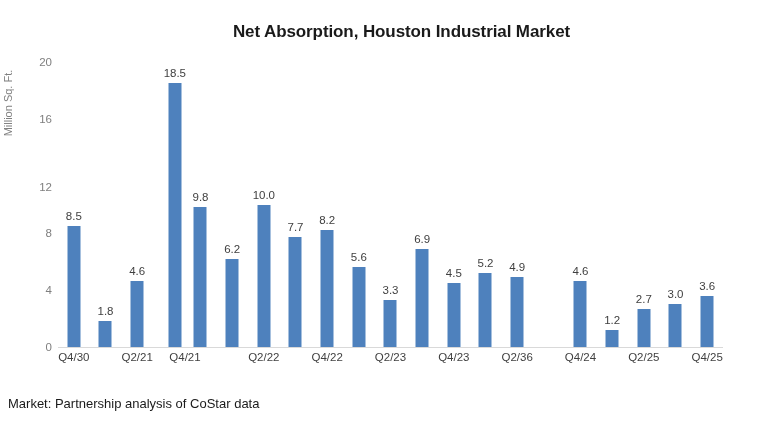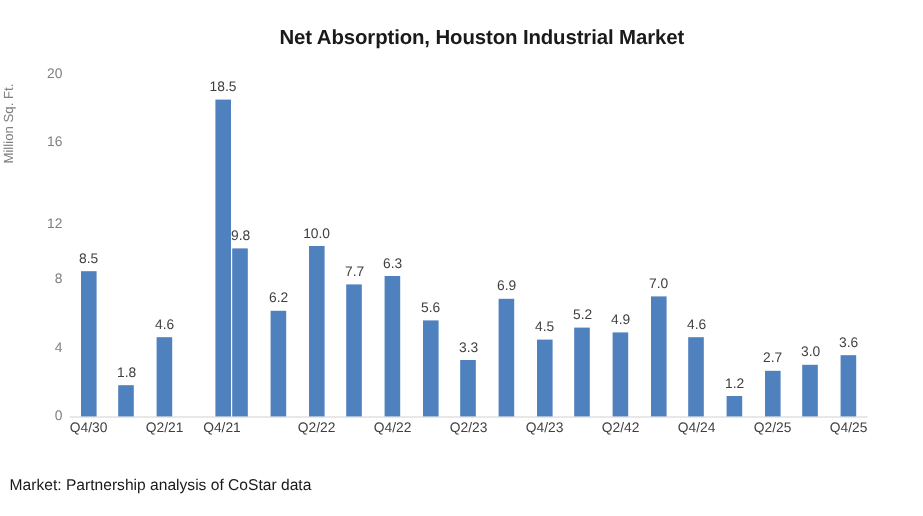--- a/index.html
+++ b/index.html
@@ -158,21 +158,21 @@
         <div class="bar-label" style="bottom: 125.125px;">8.5</div>
       </div>
       <div class="bar-slot" style="left: 31.6667px; width: 31.6667px; height: 285px;">
         <div class="bar" title="Q1/21: 1.8" style="height: 25.65px; background: rgb(78, 129, 189);"></div>
         <div class="bar-label" style="bottom: 29.65px;">1.8</div>
       </div>
       <div class="bar-slot" style="left: 63.3333px; width: 31.6667px; height: 285px;">
         <div class="bar" title="Q2/21: 4.6" style="height: 65.55px; background: rgb(78, 129, 189);"></div>
         <div class="bar-label" style="bottom: 69.55px;">4.6</div>
       </div>
-      <div class="bar-slot" style="left: 112px; width: 31.6667px; height: 285px;">
+      <div class="bar-slot" style="left: 101px; width: 31.6667px; height: 285px;">
         <div class="bar" title="Q3/21: 18.5" style="height: 263.625px; background: rgb(78, 129, 189);"></div>
         <div class="bar-label" style="bottom: 267.625px;">18.5</div>
       </div>
       <div class="bar-slot" style="left: 126.667px; width: 31.6667px; height: 285px;">
         <div class="bar" title="Q4/21: 9.8" style="height: 139.65px; background: rgb(78, 129, 189);"></div>
         <div class="bar-label" style="bottom: 143.65px;">9.8</div>
       </div>
       <div class="bar-slot" style="left: 158.333px; width: 31.6667px; height: 285px;">
         <div class="bar" title="Q1/22: 6.2" style="height: 88.35px; background: rgb(78, 129, 189);"></div>
         <div class="bar-label" style="bottom: 92.35px;">6.2</div>
@@ -180,21 +180,21 @@
       <div class="bar-slot" style="left: 190px; width: 31.6667px; height: 285px;">
         <div class="bar" title="Q2/22: 10.0" style="height: 142.5px; background: rgb(78, 129, 189);"></div>
         <div class="bar-label" style="bottom: 146.5px;">10.0</div>
       </div>
       <div class="bar-slot" style="left: 221.667px; width: 31.6667px; height: 285px;">
         <div class="bar" title="Q3/22: 7.7" style="height: 109.725px; background: rgb(78, 129, 189);"></div>
         <div class="bar-label" style="bottom: 113.725px;">7.7</div>
       </div>
       <div class="bar-slot" style="left: 253.333px; width: 31.6667px; height: 285px;">
         <div class="bar" title="Q4/22: 8.2" style="height: 116.85px; background: rgb(78, 129, 189);"></div>
-        <div class="bar-label" style="bottom: 120.85px;">6.3</div>
+        <div class="bar-label" style="bottom: 120.85px;">8.2</div>
       </div>
       <div class="bar-slot" style="left: 285px; width: 31.6667px; height: 285px;">
         <div class="bar" title="Q1/23: 5.6" style="height: 79.8px; background: rgb(78, 129, 189);"></div>
         <div class="bar-label" style="bottom: 83.8px;">5.6</div>
       </div>
       <div class="bar-slot" style="left: 316.667px; width: 31.6667px; height: 285px;">
         <div class="bar" title="Q2/23: 3.3" style="height: 47.025px; background: rgb(78, 129, 189);"></div>
         <div class="bar-label" style="bottom: 51.025px;">3.3</div>
       </div>
       <div class="bar-slot" style="left: 348.333px; width: 31.6667px; height: 285px;">
@@ -205,24 +205,20 @@
         <div class="bar" title="Q4/23: 4.5" style="height: 64.125px; background: rgb(78, 129, 189);"></div>
         <div class="bar-label" style="bottom: 68.125px;">4.5</div>
       </div>
       <div class="bar-slot" style="left: 411.667px; width: 31.6667px; height: 285px;">
         <div class="bar" title="Q1/24: 5.2" style="height: 74.1px; background: rgb(78, 129, 189);"></div>
         <div class="bar-label" style="bottom: 78.1px;">5.2</div>
       </div>
       <div class="bar-slot" style="left: 443.333px; width: 31.6667px; height: 285px;">
         <div class="bar" title="Q2/24: 4.9" style="height: 69.825px; background: rgb(78, 129, 189);"></div>
         <div class="bar-label" style="bottom: 73.825px;">4.9</div>
-      </div>
-      <div class="bar-slot" style="left: 475px; width: 31.6667px; height: 285px;">
-        <div class="bar" title="Q3/24: 7.0" style="height: 99.75px; background: rgb(78, 129, 189);"></div>
-        <div class="bar-label" style="bottom: 103.75px;">7.0</div>
       </div>
       <div class="bar-slot" style="left: 506.667px; width: 31.6667px; height: 285px;">
         <div class="bar" title="Q4/24: 4.6" style="height: 65.55px; background: rgb(78, 129, 189);"></div>
         <div class="bar-label" style="bottom: 69.55px;">4.6</div>
       </div>
       <div class="bar-slot" style="left: 538.333px; width: 31.6667px; height: 285px;">
         <div class="bar" title="Q1/25: 1.2" style="height: 17.1px; background: rgb(78, 129, 189);"></div>
         <div class="bar-label" style="bottom: 21.1px;">1.2</div>
       </div>
       <div class="bar-slot" style="left: 570px; width: 31.6667px; height: 285px;">
@@ -240,21 +236,21 @@
     </div>
 
   <div id="x-labels">
       <div class="x-tick" style="left: 15.8333px;">Q4/30</div>
       <div class="x-tick" style="left: 79.1667px;">Q2/21</div>
       <div class="x-tick" style="left: 127px;">Q4/21</div>
       <div class="x-tick" style="left: 205.833px;">Q2/22</div>
       <div class="x-tick" style="left: 269.167px;">Q4/22</div>
       <div class="x-tick" style="left: 332.5px;">Q2/23</div>
       <div class="x-tick" style="left: 395.833px;">Q4/23</div>
-      <div class="x-tick" style="left: 459.167px;">Q2/42</div>
+      <div class="x-tick" style="left: 459.167px;">Q2/36</div>
       <div class="x-tick" style="left: 522.5px;">Q4/24</div>
       <div class="x-tick" style="left: 585.833px;">Q2/25</div>
       <div class="x-tick" style="left: 649.167px;">Q4/25</div>
     </div>
 
   <div id="source-note">Market: Partnership analysis of CoStar data</div>
 
 </div>
 
 </body></html>

